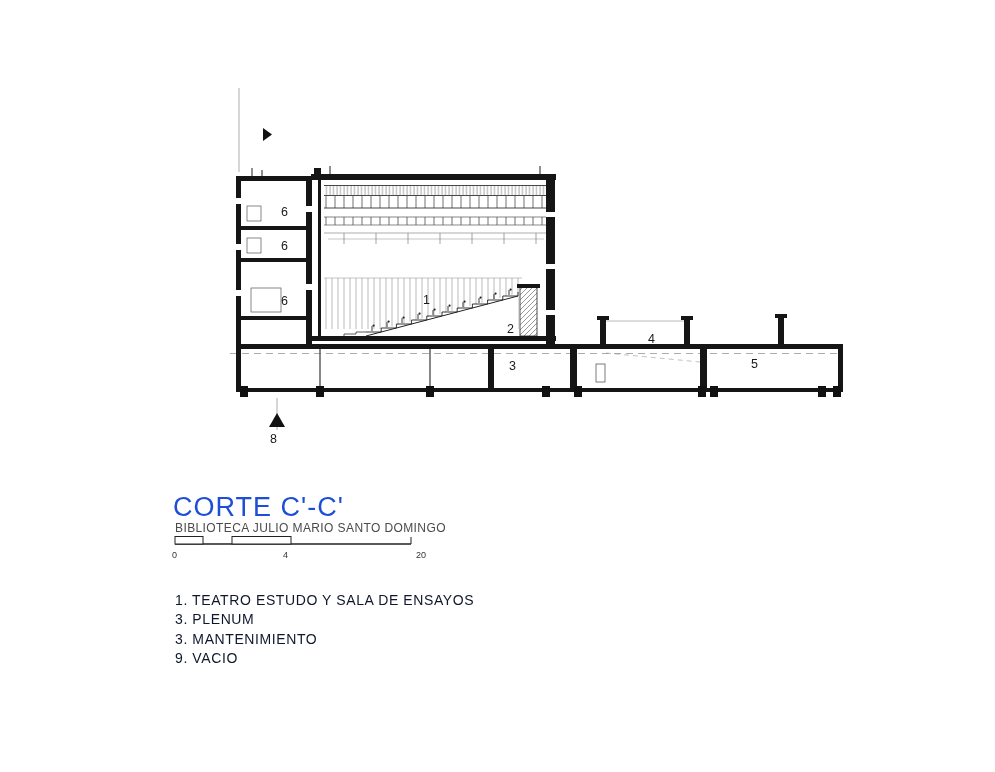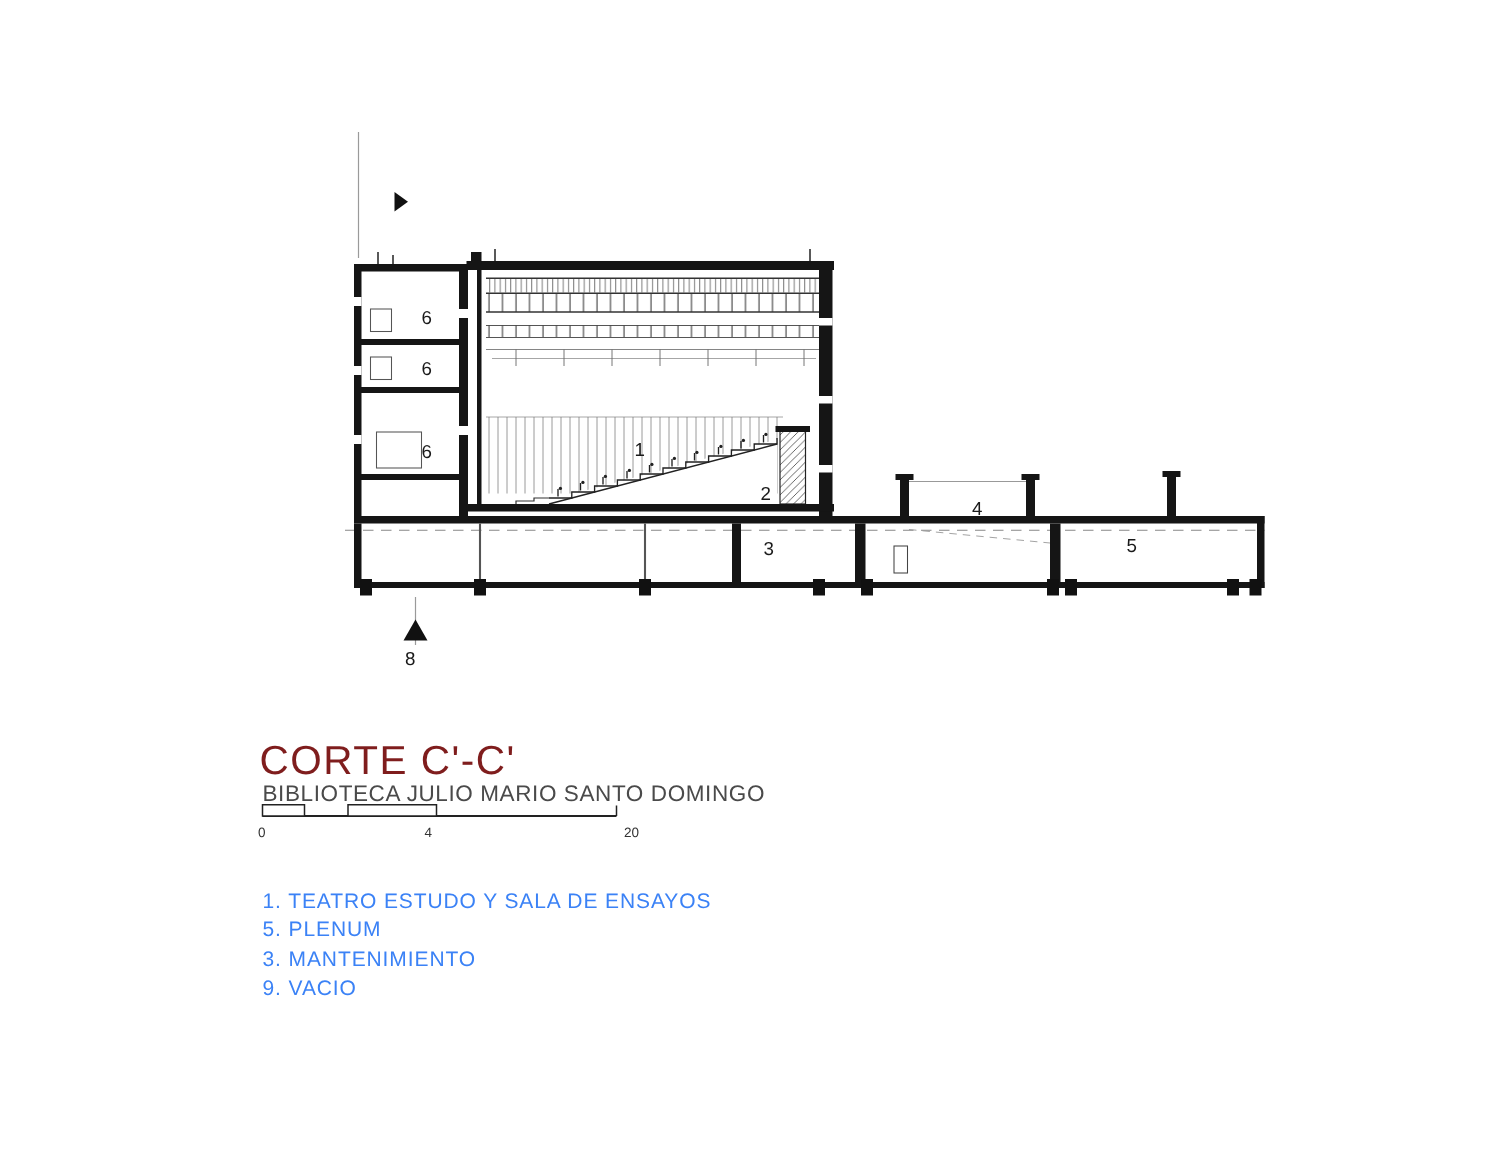--- a/index.html
+++ b/index.html
@@ -4,30 +4,30 @@
 <style>
   html,body{margin:0;padding:0;background:#ffffff;}
   .sheet{
     position:relative;width:995px;height:772px;background:#ffffff;overflow:hidden;
     font-family:"Liberation Sans",sans-serif;
   }
   .drawing-svg{position:absolute;left:0;top:0;}
   .lbl{font-family:"Liberation Sans",sans-serif;font-size:12.5px;fill:#1a1a1a;}
   .title{
     position:absolute;left:173px;top:492px;
-    font-size:27px;color:#7f1d1d;letter-spacing:1px;white-space:nowrap;
+    font-size:27px;color:#1d4ed8;letter-spacing:1px;white-space:nowrap;
   }
   .subtitle{
     position:absolute;left:175px;top:521px;
-    font-size:15px;color:#4a4a4a;letter-spacing:0.4px;white-space:nowrap;
+    font-size:12px;color:#4a4a4a;letter-spacing:0.4px;white-space:nowrap;
   }
   .scale-num{position:absolute;font-size:9px;color:#333;}
   .legend{
     position:absolute;left:175px;top:591px;
-    font-size:14px;color:#3b82f6;letter-spacing:0.6px;line-height:19.4px;white-space:nowrap;
+    font-size:14px;color:#0f172a;letter-spacing:0.6px;line-height:19.4px;white-space:nowrap;
   }
 </style>
 </head>
 <body>
 
 <div class="sheet">
 
   <svg class="drawing-svg" width="995" height="772" viewBox="0 0 995 772">
     <defs>
       <pattern id="hatchDense" width="3.5" height="10" patternUnits="userSpaceOnUse">
@@ -184,18 +184,18 @@
 
   <div class="title">CORTE C'-C'</div>
   <div class="subtitle">BIBLIOTECA JULIO MARIO SANTO DOMINGO</div>
 
   <div class="scale-num" style="left:172px;top:550px">0</div>
   <div class="scale-num" style="left:283px;top:550px">4</div>
   <div class="scale-num" style="left:416px;top:550px">20</div>
 
   <div class="legend">
     <div>1. TEATRO ESTUDO Y SALA DE ENSAYOS</div>
-    <div>5. PLENUM</div>
+    <div>3. PLENUM</div>
     <div>3. MANTENIMIENTO</div>
     <div>9. VACIO</div>
   </div>
 
 </div>
 
 </body></html>

